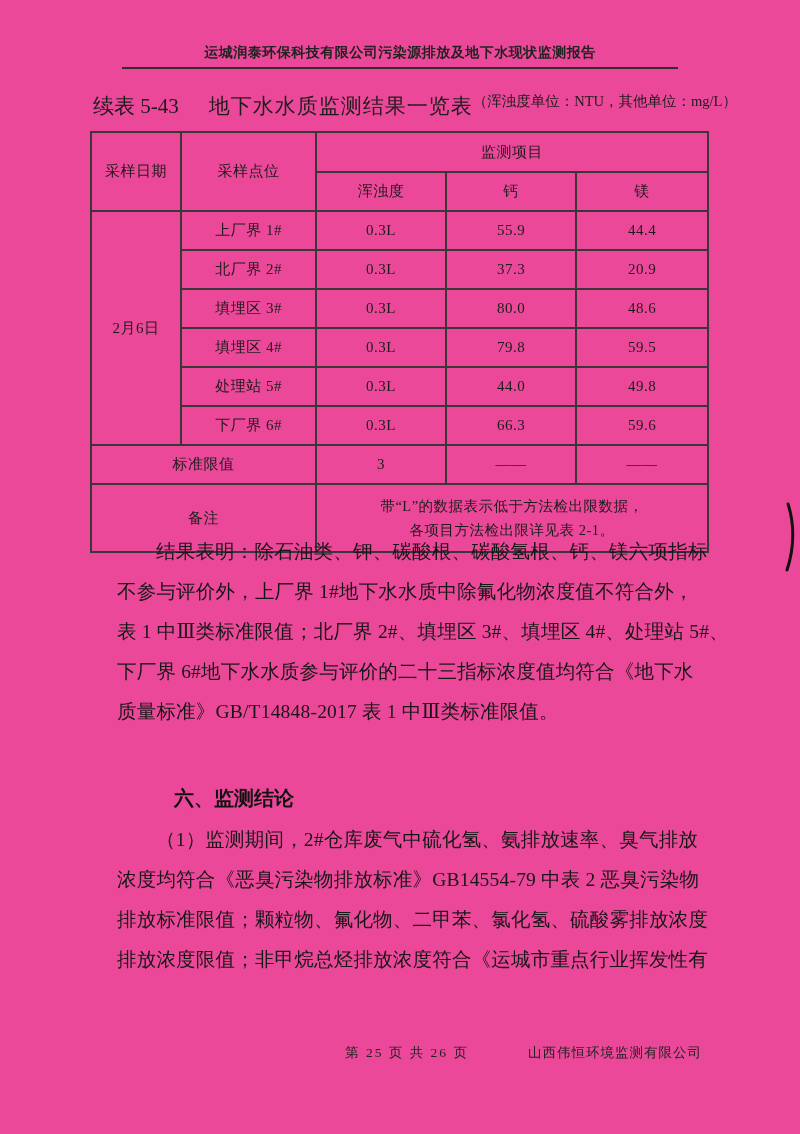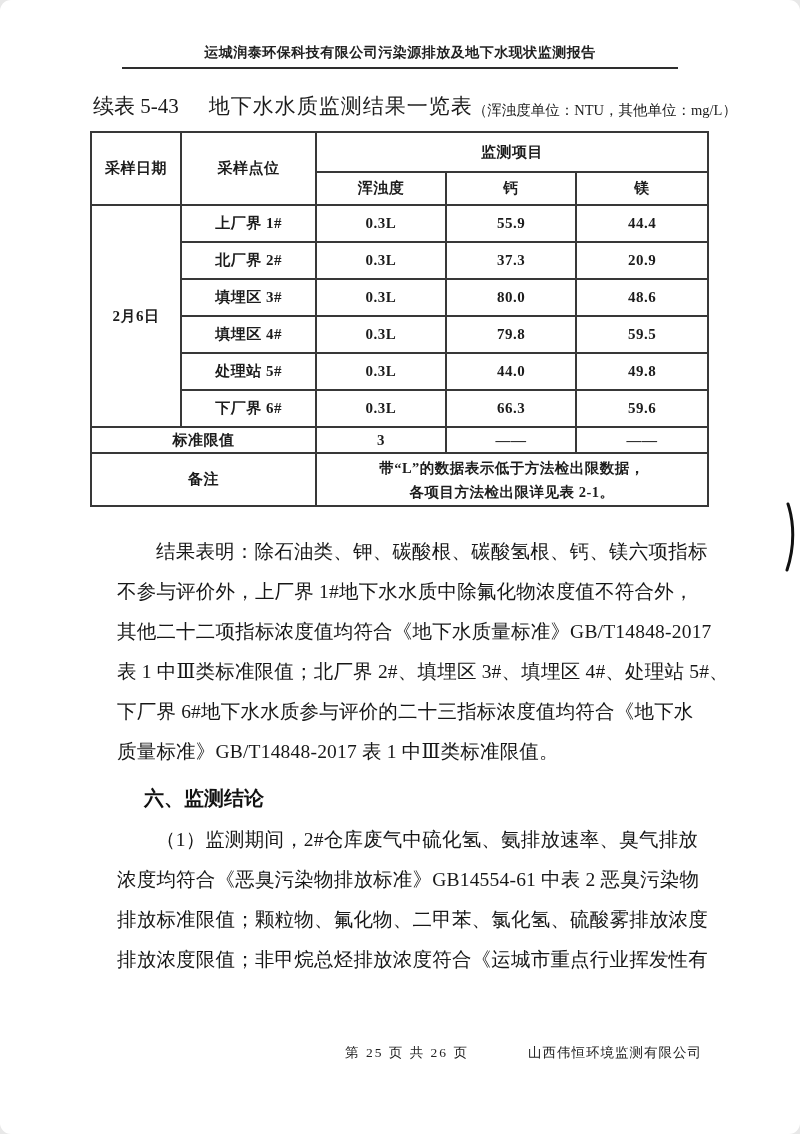--- a/index.html
+++ b/index.html
@@ -6,80 +6,79 @@
   body{
     background:#e8e8e8;
     font-family:"Liberation Serif","DejaVu Serif",serif;
     color:#1e1e1e;
     -webkit-font-smoothing:antialiased;
   }
   .page{
     position:relative;
     width:800px;height:1134px;
     margin:0 auto;
-    background:#ffffff;
+    background:#ec4899;
     overflow:hidden;
-    border-radius:11px;
   }
   
   .doc-header{
     position:absolute;top:44px;left:0;width:800px;
     text-align:center;
     font-size:14px;font-weight:700;
     letter-spacing:.5px;
     color:#222;
   }
   .header-rule{
     position:absolute;top:67px;left:122px;
     width:556px;height:2px;
     background:#2e2e2e;
   }
   
   .table-title{
     position:absolute;top:92px;left:93px;width:660px;
-    display:flex;align-items:flex-end;white-space:nowrap;
+    display:flex;align-items:flex-start;white-space:nowrap;
   }
   .title-prefix{font-size:21px;color:#1c1c1c;}
   .title-main{font-size:21px;color:#1c1c1c;margin-left:30px;letter-spacing:1px;}
   .title-unit{font-size:14.5px;color:#1c1c1c;}
   
   table.monitor{
     position:absolute;top:131px;left:90px;
     width:617px;
     border-collapse:collapse;
     table-layout:fixed;
     font-size:15px;
     color:#1c1c1c;
   }
   table.monitor td,table.monitor th{
     border:2px solid #383838;
     text-align:center;vertical-align:middle;
-    font-weight:bold;
-    padding:0;
+    font-weight:normal;
+    padding:9px;
     letter-spacing:.5px;
   }
   .r-head1{height:40px;}
   .r-head2{height:33px;}
   .r-data{height:37px;}
   .r-limit{height:26px;}
   .r-remark{height:53px;}
   .remark-cell{font-size:14.5px;line-height:24px;}
   .num{letter-spacing:1px;}
   
   .para{
     position:absolute;left:117px;width:567px;
     font-size:19.5px;line-height:40px;
     color:#171717;
     letter-spacing:.2px;
   }
   .para .line{height:40px;white-space:nowrap;}
   .para .indent{text-indent:2em;}
   .result-para{top:532px;}
   .section-heading{
-    position:absolute;left:104px;top:778px;
+    position:absolute;left:134px;top:778px;
     font-size:20px;font-weight:700;
     line-height:40px;text-indent:2em;
     color:#111;
   }
   .conclusion-para{top:820px;}
   
   .footer-pageinfo{
     position:absolute;top:1044px;left:345px;
     font-size:13.5px;color:#222;letter-spacing:2px;
   }
@@ -178,31 +177,30 @@
           <div>带“L”的数据表示低于方法检出限数据，</div>
           <div>各项目方法检出限详见表 2-1。</div>
         </td>
       </tr>
     </tbody>
   </table>
 
   <div class="para result-para">
     <div class="line indent">结果表明：除石油类、钾、碳酸根、碳酸氢根、钙、镁六项指标</div>
     <div class="line">不参与评价外，上厂界 1#地下水水质中除氟化物浓度值不符合外，</div>
-    <div class="line">其他二十二项指标浓度值均符合《地下水质量标准》GB/T14848-2017</div>
     <div class="line">表 1 中Ⅲ类标准限值；北厂界 2#、填埋区 3#、填埋区 4#、处理站 5#、</div>
     <div class="line">下厂界 6#地下水水质参与评价的二十三指标浓度值均符合《地下水</div>
     <div class="line">质量标准》GB/T14848-2017 表 1 中Ⅲ类标准限值。</div>
   </div>
 
   <div class="section-heading">六、监测结论</div>
 
   <div class="para conclusion-para">
     <div class="line indent">（1）监测期间，2#仓库废气中硫化氢、氨排放速率、臭气排放</div>
-    <div class="line">浓度均符合《恶臭污染物排放标准》GB14554-61 中表 2 恶臭污染物</div>
+    <div class="line">浓度均符合《恶臭污染物排放标准》GB14554-79 中表 2 恶臭污染物</div>
     <div class="line">排放标准限值；颗粒物、氟化物、二甲苯、氯化氢、硫酸雾排放浓度</div>
     <div class="line">排放浓度限值；非甲烷总烃排放浓度符合《运城市重点行业挥发性有</div>
   </div>
 
   <svg class="pen-mark" viewBox="0 0 16 70" xmlns="http://www.w3.org/2000/svg">
     <path d="M 6 2 C 12 20 13 44 5 68" fill="none" stroke="#111" stroke-width="3" stroke-linecap="round"></path>
   </svg>
 
   <div class="footer-pageinfo">第 25 页 共 26 页</div>
   <div class="footer-company">山西伟恒环境监测有限公司</div>

